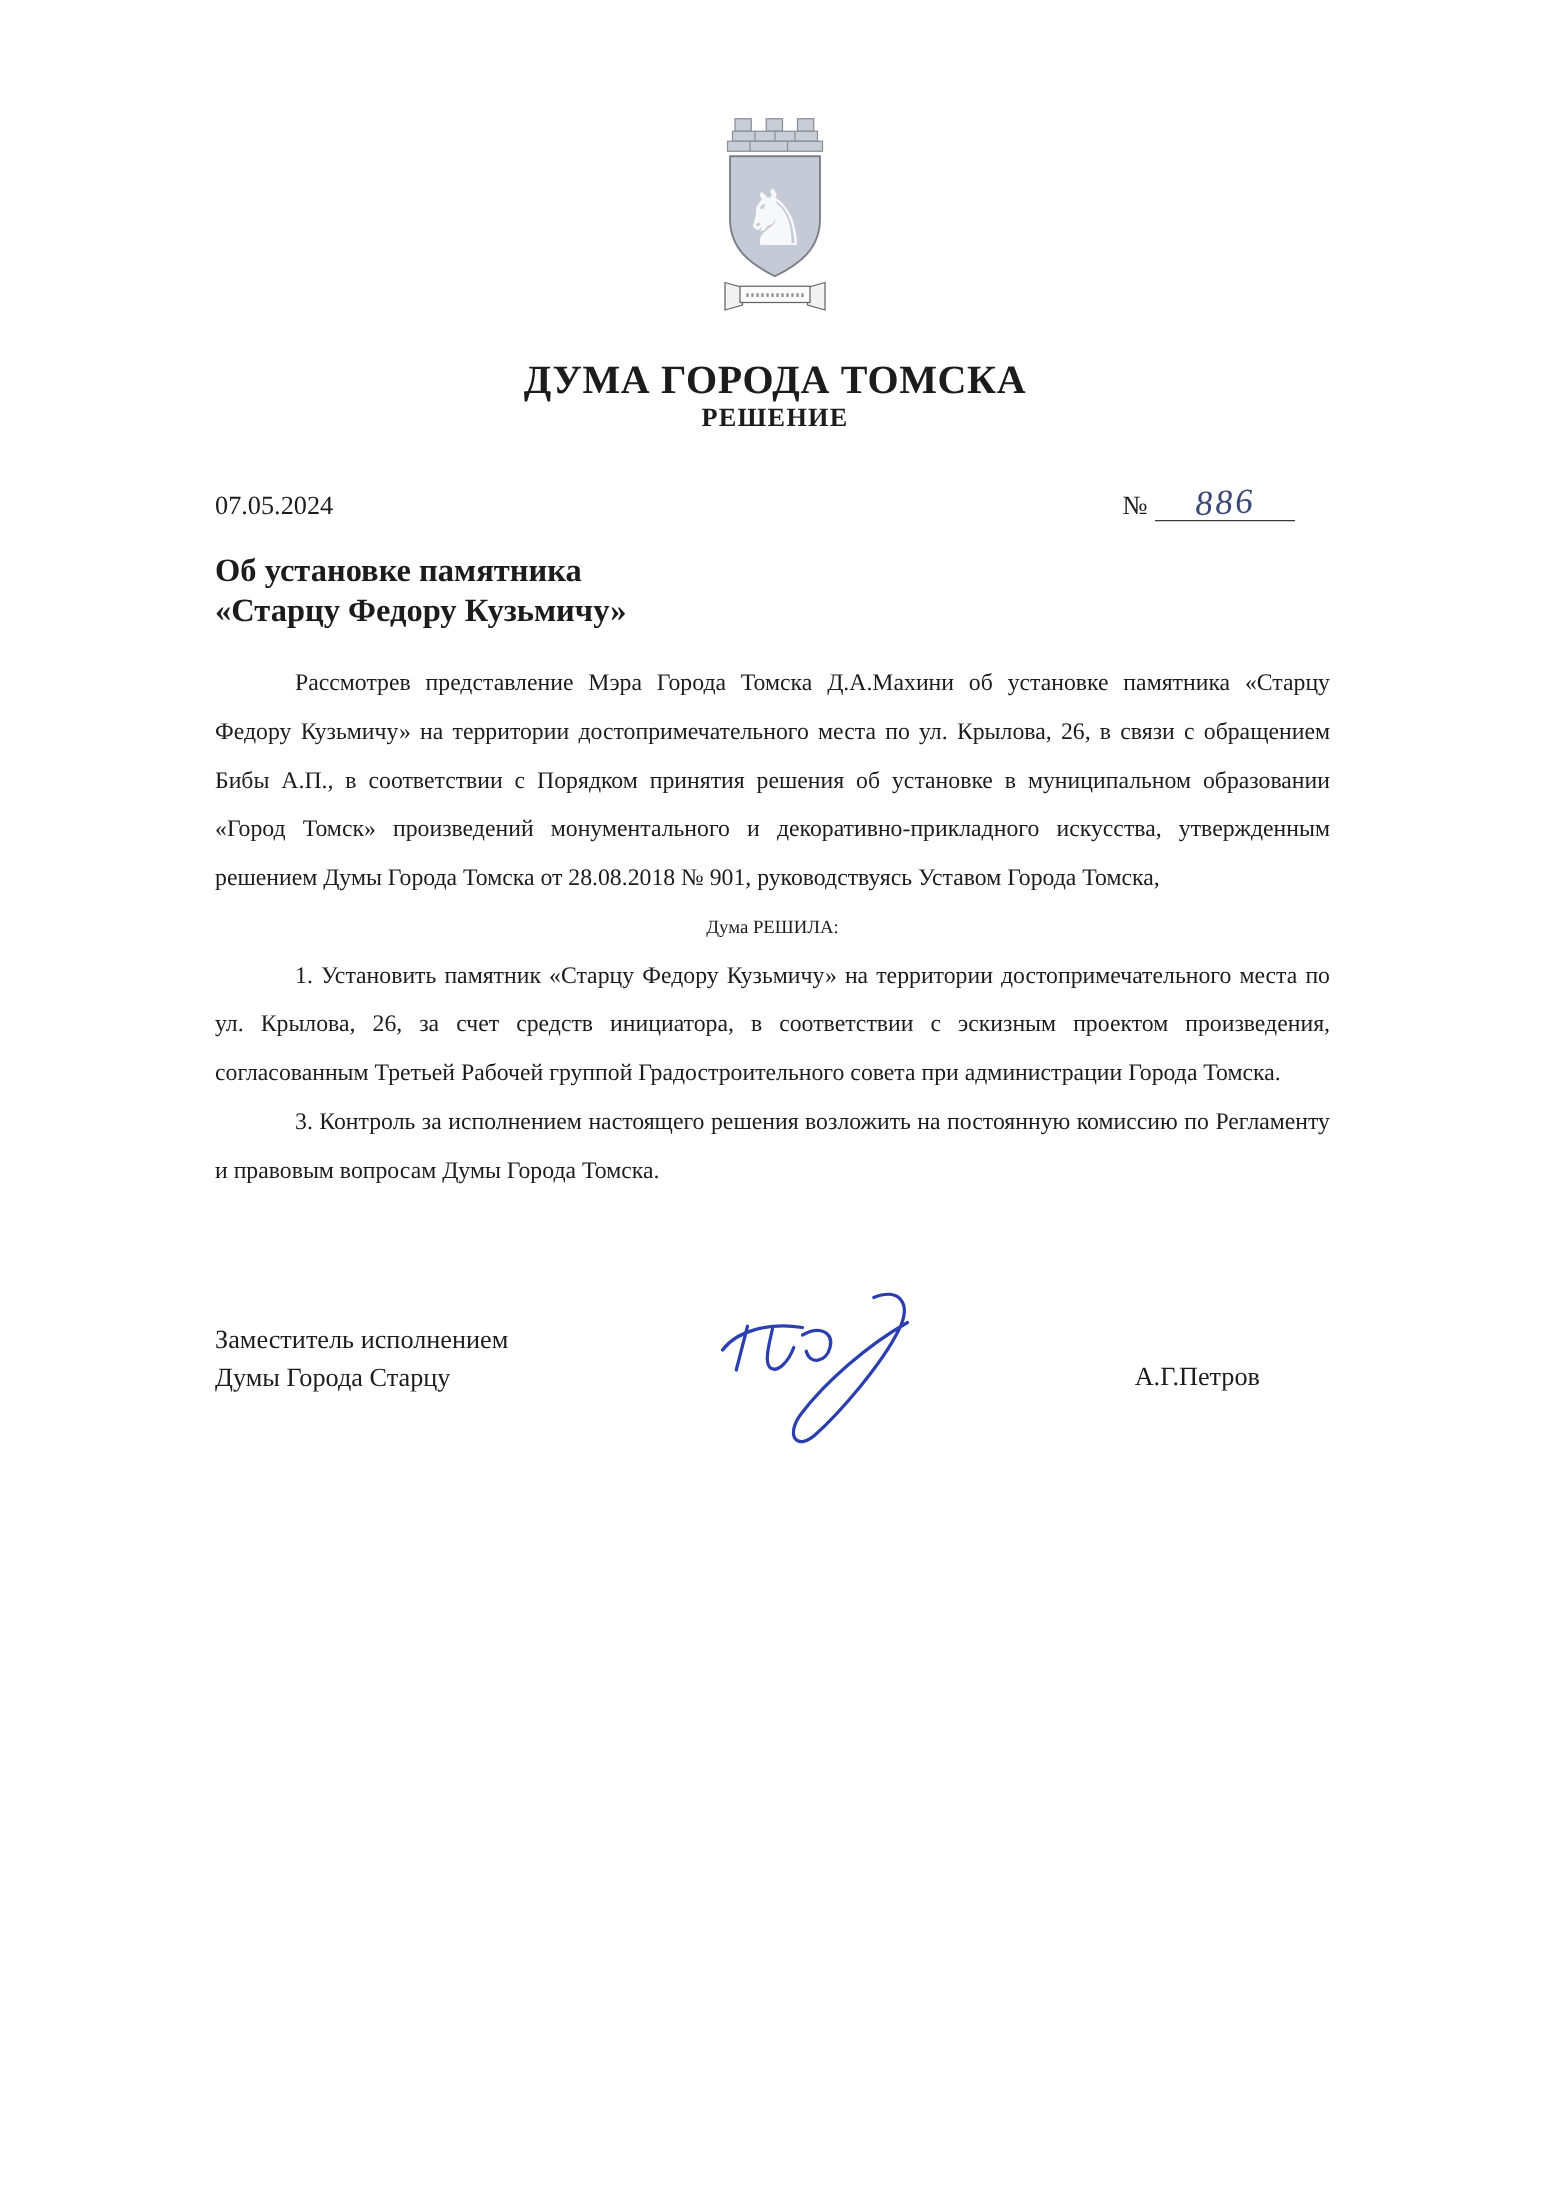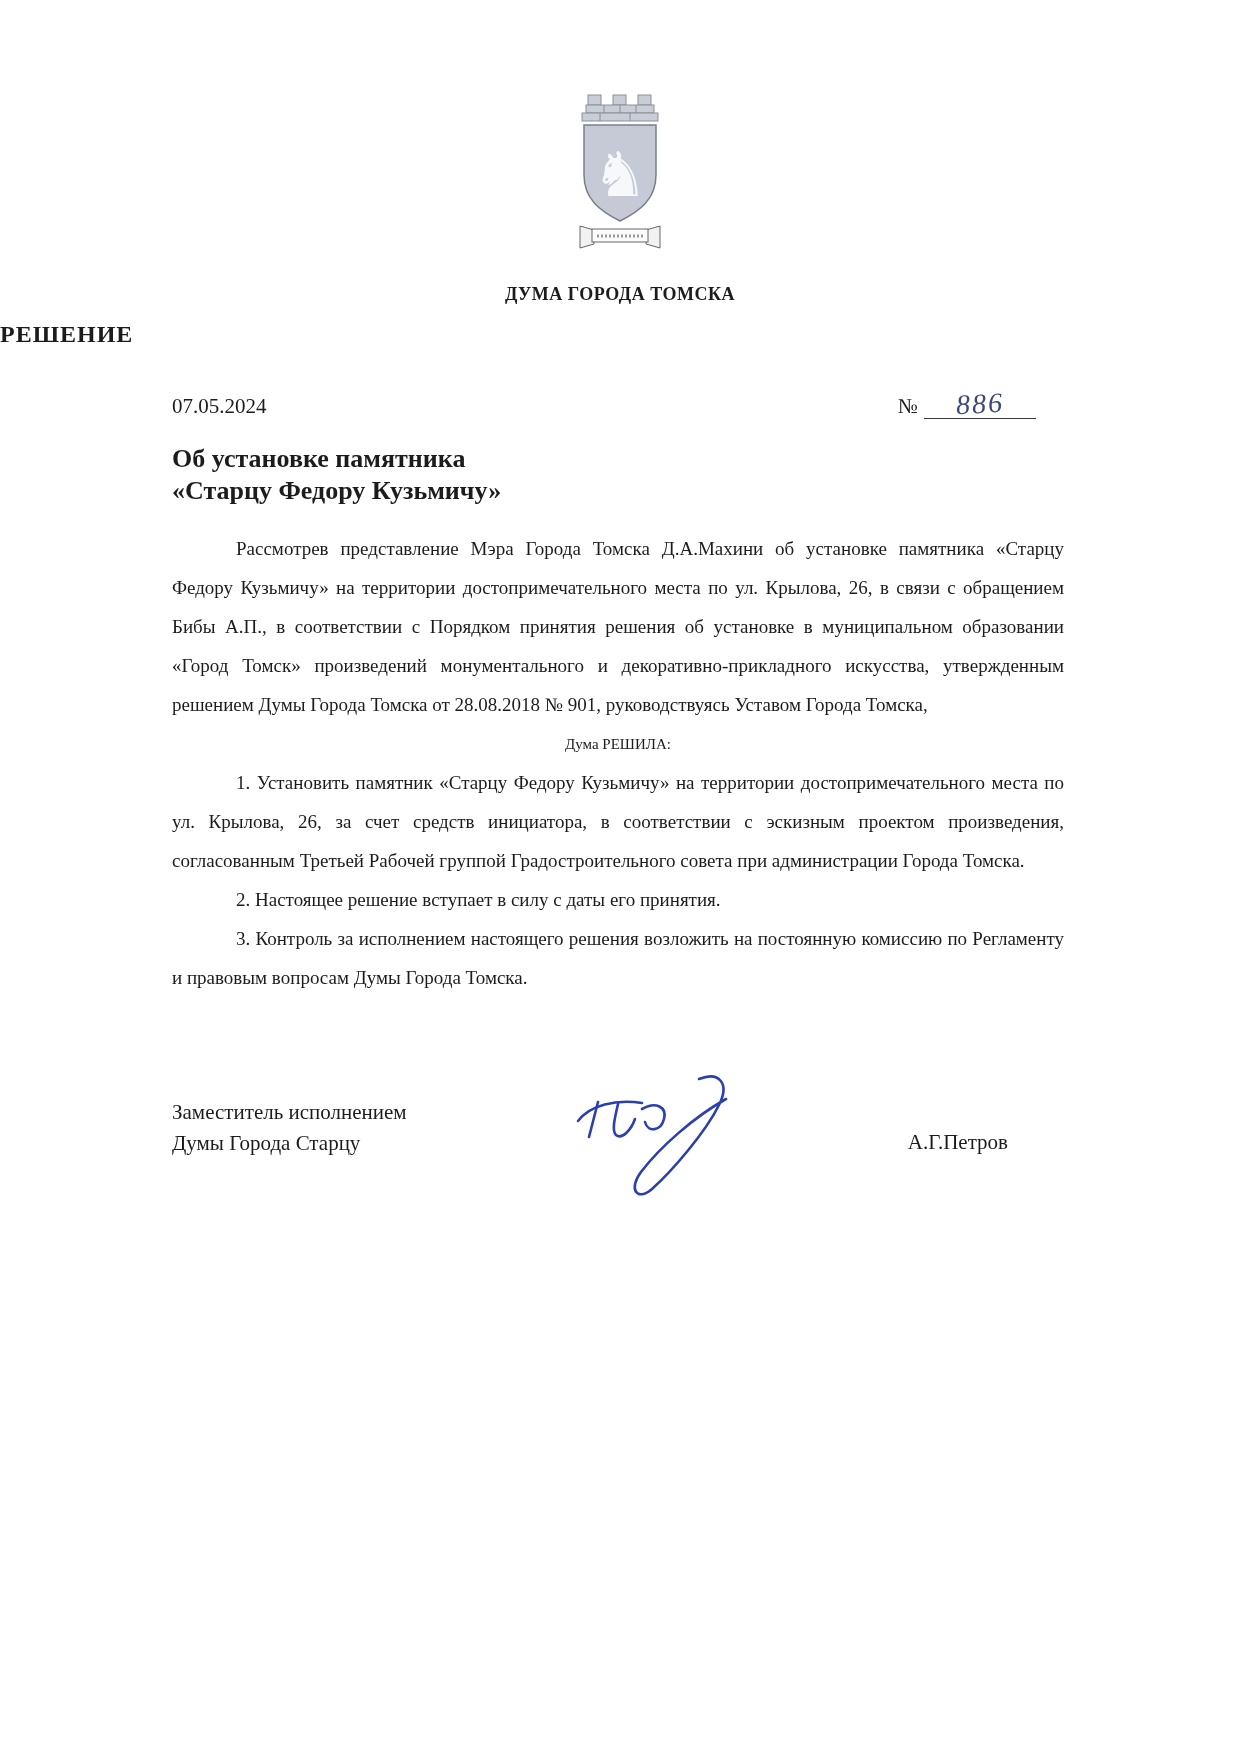--- a/index.html
+++ b/index.html
@@ -15,30 +15,29 @@
     overflow: hidden;
   }
   .content { padding: 0 176px 0 172px; }
 
   .arms-wrap { text-align: center; padding-top: 92px; }
   .arms { display: inline-block; }
 
   .org-name {
     text-align: center;
     font-weight: bold;
-    font-size: 18px;
+    font-size: 32px;
     letter-spacing: 0.5px;
     margin-top: 28px;
   }
   .doc-type {
-    text-align: left;
+    text-align: center;
     font-weight: bold;
-    font-size: 24px;
+    font-size: 21px;
     letter-spacing: 1px;
-    margin-top: 16px;
   }
 
   .meta {
     display: flex;
     justify-content: space-between;
     align-items: flex-end;
     margin-top: 42px;
     font-size: 21px;
   }
   .number-group { display: flex; align-items: flex-end; gap: 6px; padding-right: 28px; }
@@ -143,21 +142,20 @@
     <div class="subject">
       <div>Об установке памятника</div>
       <div>«Старцу Федору Кузьмичу»</div>
     </div>
 
     <p class="bodytext preamble">Рассмотрев представление Мэра Города Томска Д.А.Махини об установке памятника «Старцу Федору Кузьмичу» на территории достопримечательного места по ул. Крылова, 26, в связи с обращением Бибы А.П., в соответствии с Порядком принятия решения об установке в муниципальном образовании «Город Томск» произведений монументального и декоративно-прикладного искусства, утвержденным решением Думы Города Томска от 28.08.2018 № 901, руководствуясь Уставом Города Томска,</p>
 
     <p class="resolved">Дума РЕШИЛА:</p>
 
     <p class="bodytext item">1. Установить памятник «Старцу Федору Кузьмичу» на территории достопримечательного места по ул. Крылова, 26, за счет средств инициатора, в соответствии с эскизным проектом произведения, согласованным Третьей Рабочей группой Градостроительного совета при администрации Города Томска.</p>
-    <p class="bodytext item">2. Настоящее решение вступает в силу с даты его принятия.</p>
     <p class="bodytext item">3. Контроль за исполнением настоящего решения возложить на постоянную комиссию по Регламенту и правовым вопросам Думы Города Томска.</p>
 
     <div class="sign-row">
       <div>
         <div>Заместитель исполнением</div>
         <div>Думы Города Старцу</div>
       </div>
 
       <svg class="signature-svg" width="210" height="140" viewBox="0 0 210 140" xmlns="http://www.w3.org/2000/svg">
         <g stroke="#2b3fae" stroke-width="2.6" fill="none" stroke-linecap="round" stroke-linejoin="round">

